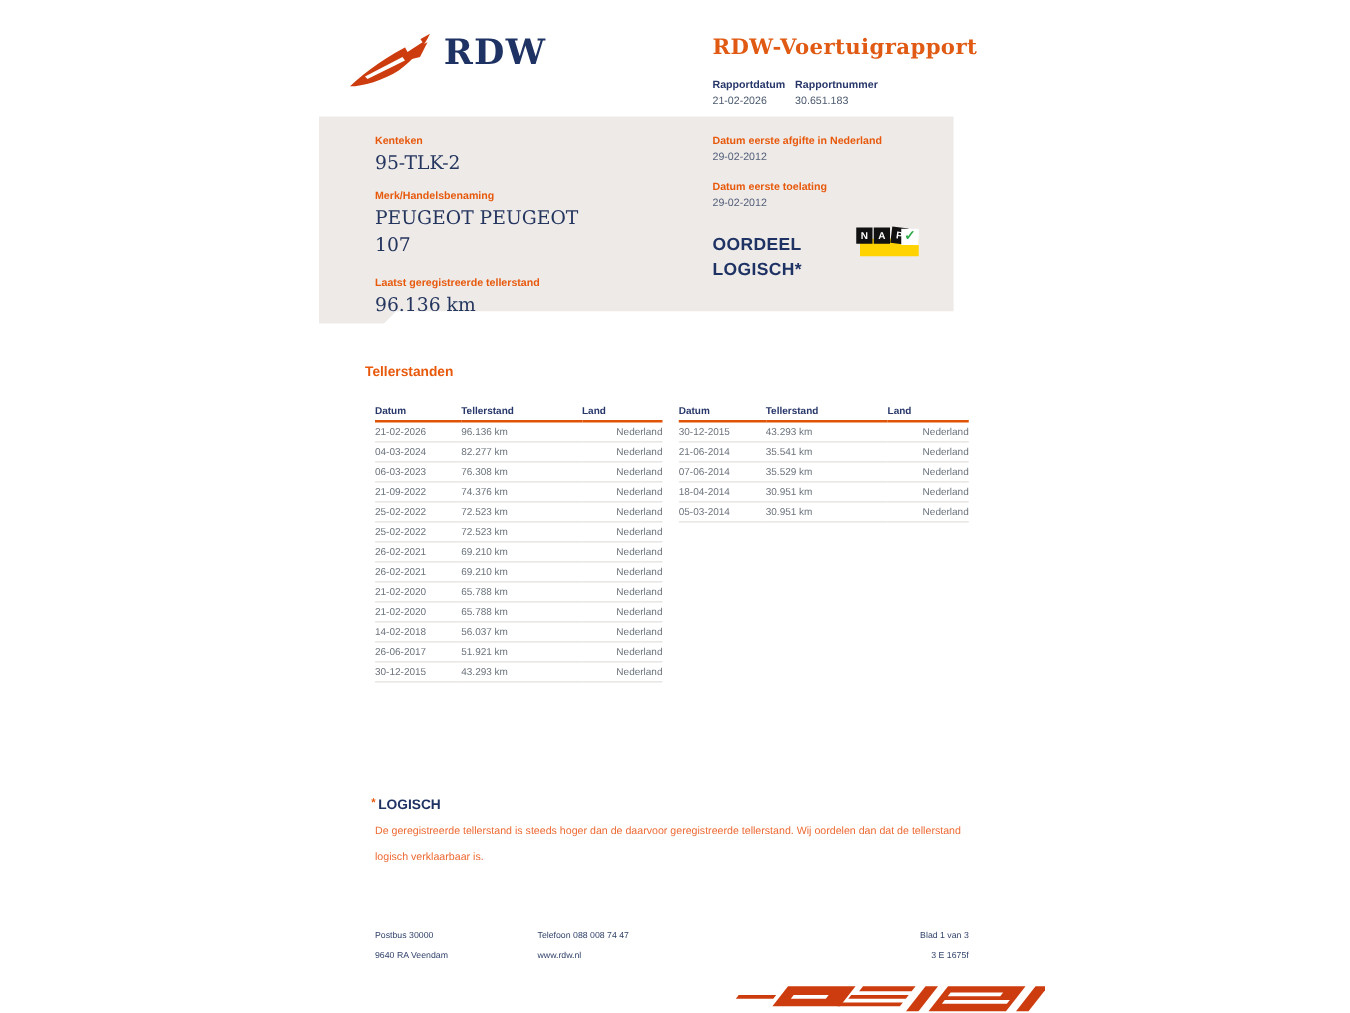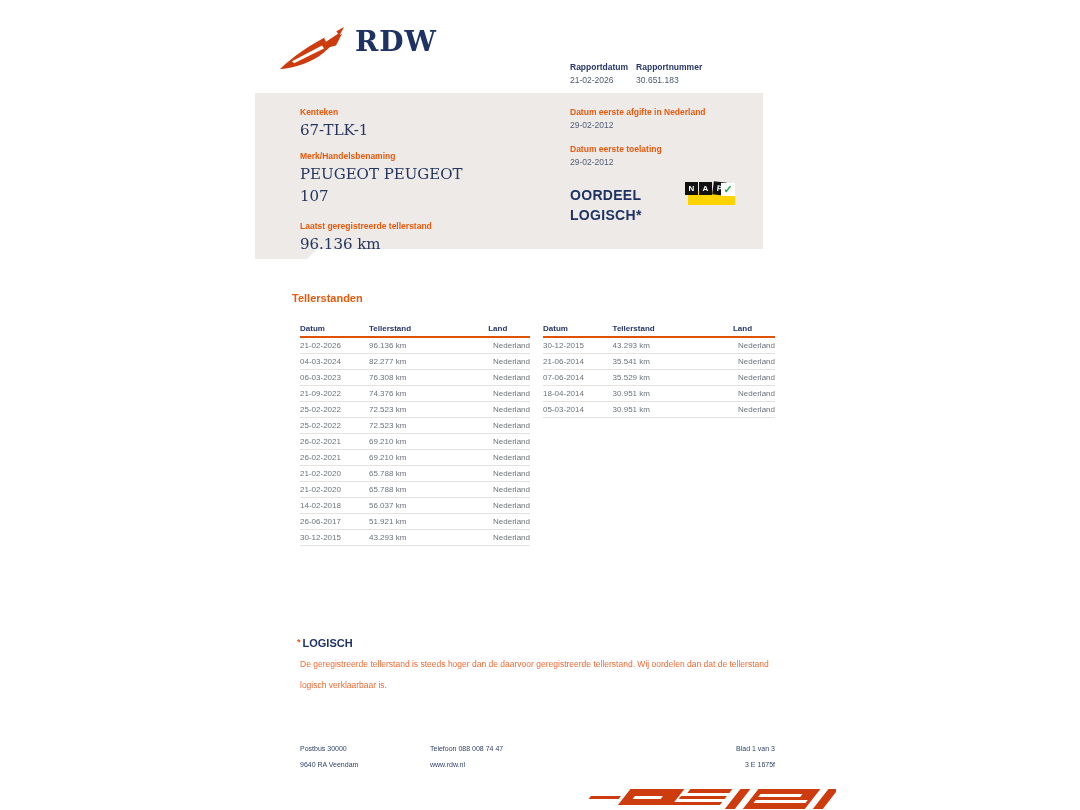--- a/index.html
+++ b/index.html
@@ -39,21 +39,21 @@
   #nap-check { position:absolute; left:36px; top:1px; width:14px; height:13px; background:#ffffff;
                color:#2faa4a; font-size:11px; font-weight:700; text-align:center; line-height:13px; }
 
   
   #tellerstanden-title { position:absolute; left:292px; top:292px; font-size:11px; font-weight:700; color:#e8590c; }
   .odo-table { position:absolute; top:322px; border-collapse:collapse; table-layout:fixed; }
   #odo-table-left  { left:300px; width:230px; }
   #odo-table-right { left:543px; width:232px; }
   .odo-table th { font-size:8px; font-weight:700; color:#27376a; text-align:left;
                   border-bottom:2px solid #e05206; padding:2px 0 3px 0; }
-  .odo-table th:last-child { text-align:center; }
+  .odo-table th:last-child { text-align:left; }
   .odo-table td { font-size:8px; color:#6b737c; padding:3px 0; border-bottom:1px solid #e4e1df; }
   .odo-table td:last-child { text-align:right; }
   .col-datum { width:30%; } .col-teller { width:42%; } .col-land { width:28%; }
 
   
   #footnote-head { position:absolute; left:297px; top:637px; font-size:11px; font-weight:700; color:#1e3263; }
   #footnote-ast { color:#e8590c; font-size:9px; vertical-align:2px; margin-right:2px; }
   #footnote-text { position:absolute; left:300px; top:654px; width:474px; font-size:8.5px;
                    color:#ed6a33; line-height:21px; }
 
@@ -72,36 +72,37 @@
 <div id="page">
 
   <svg id="logo-feather" viewBox="0 0 68 48" preserveAspectRatio="none">
     <path fill="#cc3c0e" d="M2 46 C14 34 34 20 52 11 L66 3 C61 14 53 24 41 33 C29 41 12 46 2 46 Z"></path>
     <path fill="#ffffff" d="M14 38 L44 22 L46 25 L16 40 Z"></path>
     <path fill="#ffffff" d="M46 14 L58 7 L60 10 L48 18 Z"></path>
     <path fill="#cc3c0e" d="M52 16 L64 10 L58 22 L50 24 Z"></path>
   </svg>
   <div id="logo-text">RDW</div>
 
+  <div id="doc-title">RDW-Voertuigrapport</div>
 
   <div id="report-meta">
     <div>
       <div class="meta-label">Rapportdatum</div>
       <div class="meta-value">21-02-2026</div>
     </div>
     <div>
       <div class="meta-label">Rapportnummer</div>
       <div class="meta-value">30.651.183</div>
     </div>
   </div>
 
   <div id="vehicle-panel">
     <div class="panel-col-left">
       <div class="lbl">Kenteken</div>
-      <div class="val-serif">67-TLK-1</div>
+      <div class="val-serif">95-TLK-2</div>
       <div class="lbl mt10">Merk/Handelsbenaming</div>
       <div class="val-serif" id="merk-value">PEUGEOT PEUGEOT 107</div>
       <div class="lbl mt14">Laatst geregistreerde tellerstand</div>
       <div class="val-serif">96.136 km</div>
     </div>
     <div class="panel-col-right">
       <div class="lbl">Datum eerste afgifte in Nederland</div>
       <div class="val-sans">29-02-2012</div>
       <div class="lbl mt14">Datum eerste toelating</div>
       <div class="val-sans">29-02-2012</div>

